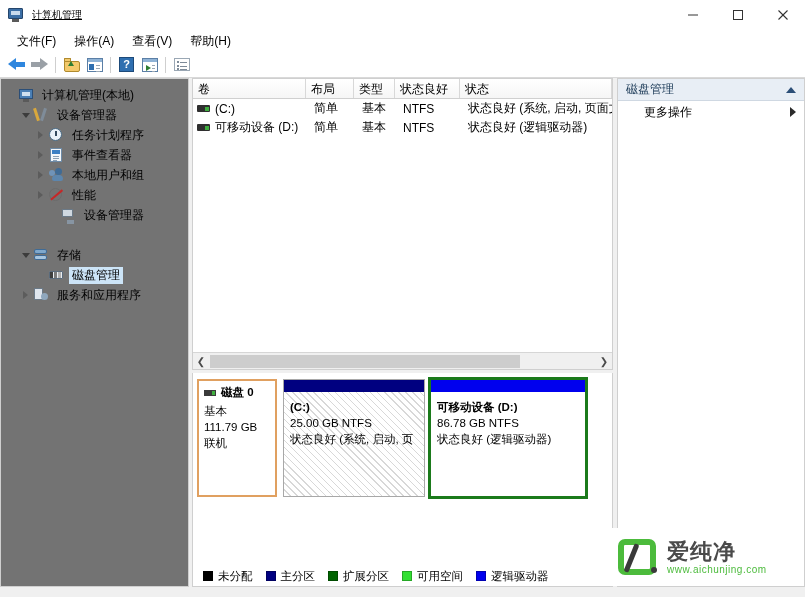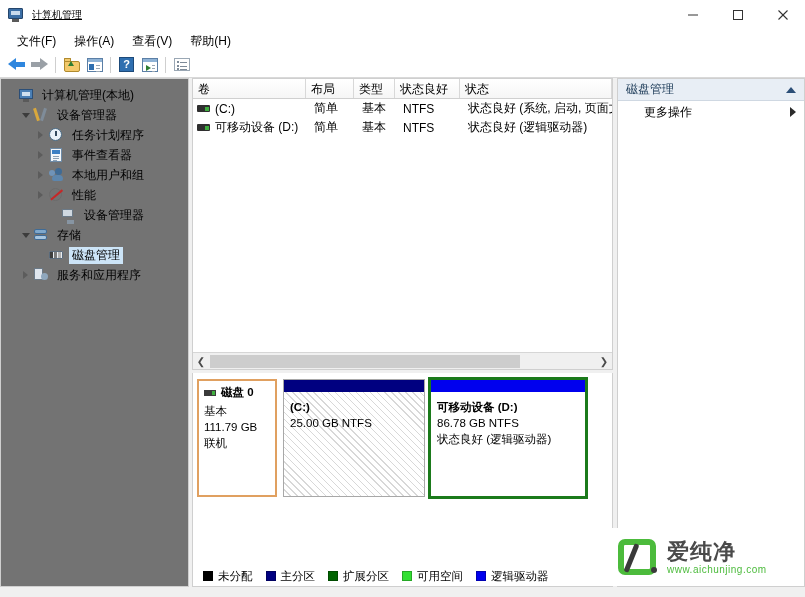--- a/index.html
+++ b/index.html
@@ -354,21 +354,21 @@
           </div>
           <div class="tnode" style="padding-left: 44px; font-family: Liberation Mono, monospace;">
             <span class="expander"></span>
             <span class="ico">
               <span class="ic-dev">
                 <span class="p"></span>
               </span>
             </span>
             <span class="lbl">设备管理器</span>
           </div>
-          <div class="tnode" style="padding-left: 17px;">
+          <div class="tnode" style="padding-left: 17px; margin-top: 20px;">
             <span class="expander">
               <span class="chev down"></span>
             </span>
             <span class="ico"><span class="ic-store"><span class="d1"></span><span class="d2"></span></span></span>
             <span class="lbl">存储</span>
           </div>
           <div class="tnode selected" style="padding-left: 32px;">
             <span class="expander"></span>
             <span class="ico"><span class="ic-disk"><span class="o"></span><span class="s1"></span><span class="s2"></span><span class="s3"></span></span></span>
             <span class="lbl">磁盘管理</span>
@@ -433,20 +433,21 @@
             <div class="ln">111.79 GB</div>
             <div class="ln">联机</div>
           </div>
           <div class="parts" id="parts">
               <div class="part hatched" style="width: 142px; margin-right: 5px;">
                 <div class="cap" style="background: rgb(0, 0, 128);"></div>
                 <div class="hatchfill"></div>
                 <div class="inner">
                   <div class="nm">(C:)</div>
                   <div>25.00 GB NTFS</div>
+                  <div>状态良好 (系统, 启动, 页</div>
                 </div>
               </div>
               <div class="part selected" style="width: 156px; margin-right: 5px;">
                 <div class="cap" style="background: rgb(0, 0, 238);"></div>
                 <div class="inner">
                   <div class="nm">可移动设备  (D:)</div>
                   <div>86.78 GB NTFS</div>
                   <div>状态良好 (逻辑驱动器)</div>
                 </div>
               </div>

